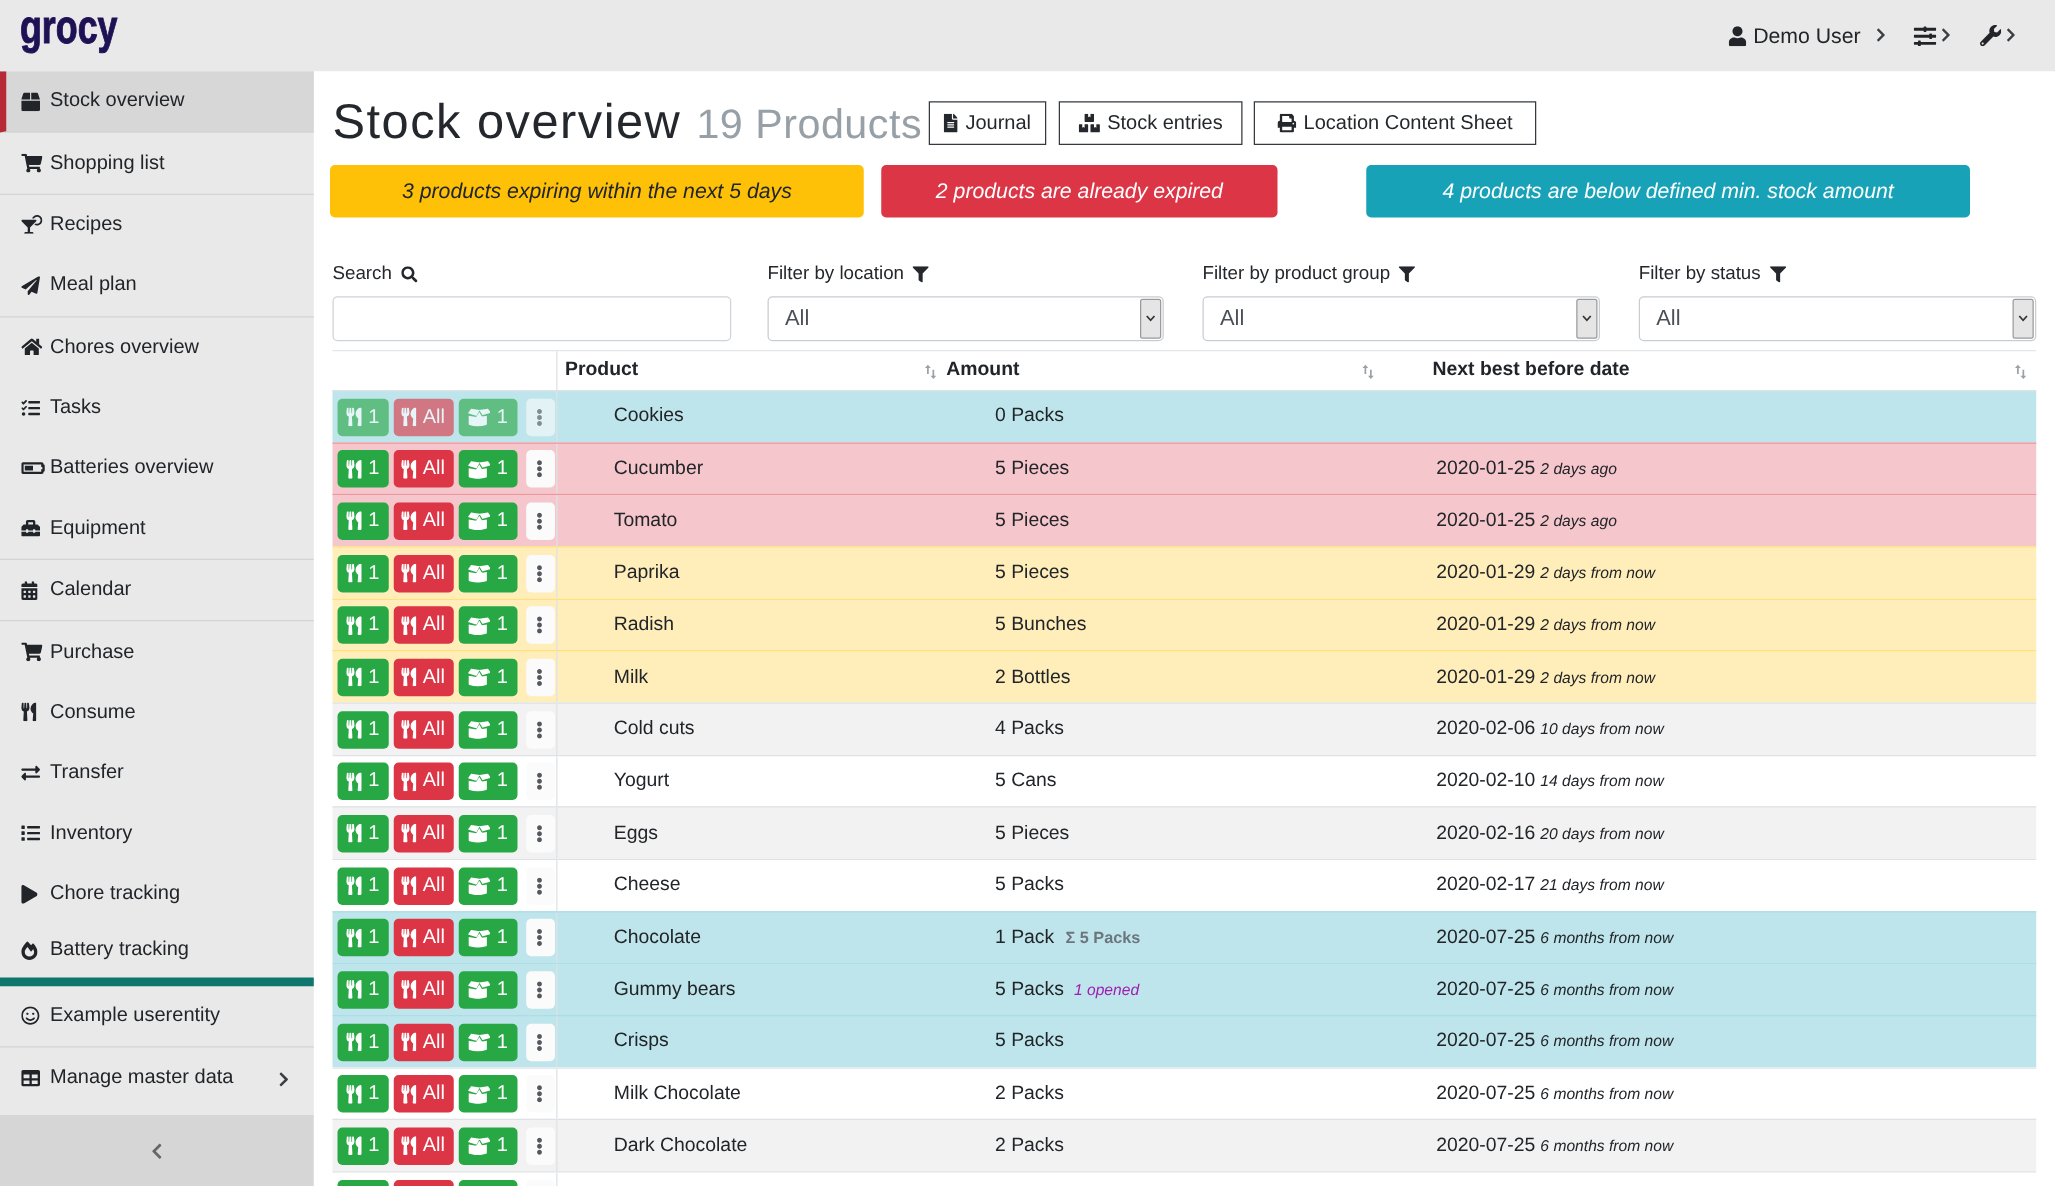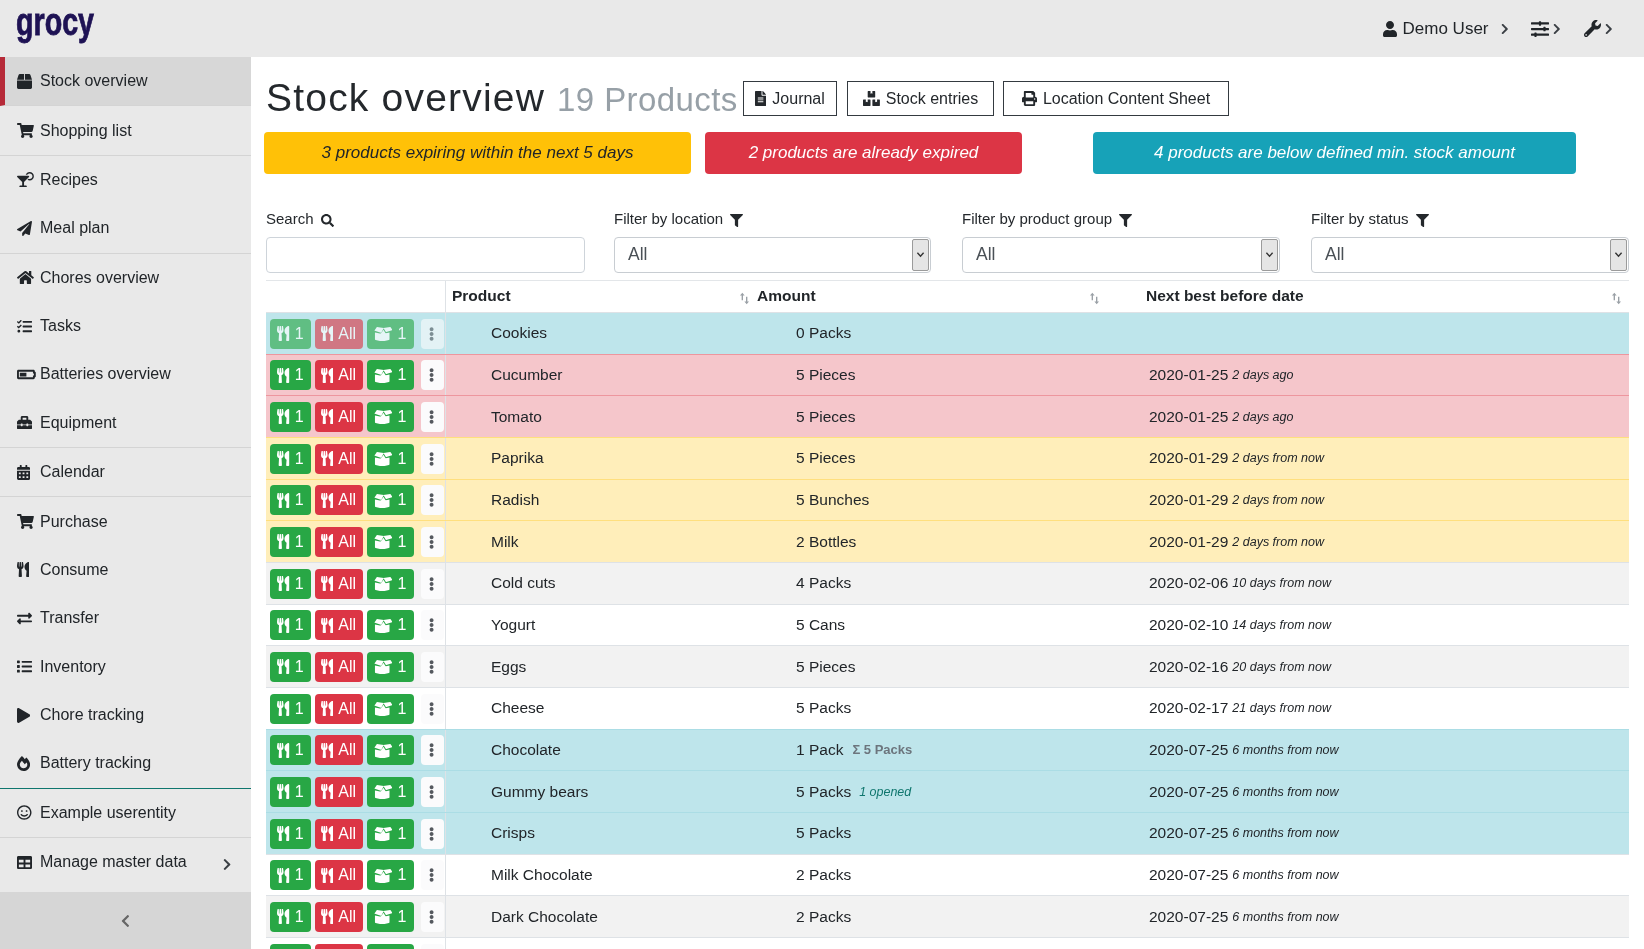--- a/index.html
+++ b/index.html
@@ -51,21 +51,21 @@
 #thead .hdiv { position:absolute; left:179px; top:0; height:32px; width:1px; background:#dee2e6; }
 .hcell { position:absolute; top:6px; }
 .hsort { position:absolute; top:8px; color:#9aa0a6; }
 .row { position:absolute; left:0; width:1363px; overflow:hidden; }
 .cdiv { position:absolute; left:179px; top:0; bottom:0; width:1px; background:#dee2e6; }
 .cell { position:absolute; top:0; height:100%; display:flex; align-items:center; font-size:15.5px;margin-left:39px; }
 .cname { left:186px; }
 .camt { left:491px; }
 .cdate { left:844px; }
 .sum { color:#6c757d; font-size:13px; margin-left:9px; font-weight:bold; }
-.opened { color:#0f766e; font-size:12.5px; font-style:italic; margin-left:8px; }
+.opened { color:#a21caf; font-size:12.5px; font-style:italic; margin-left:8px; }
 .dt { font-size:15.5px; }
 .ago { font-size:12.5px; font-style:italic; margin-left:4px; }
 .btns { position:absolute; left:4px; top:5.5px; height:30px; display:flex; }
 .b { height:30px; border-radius:4px; display:flex; align-items:center; justify-content:center; color:#fff; font-size:16px; }
 .b .bt { margin-left:5px; }
 .bgr { background:#28a745; width:41px; margin-right:3.5px; }
 .br { background:#dc3545; width:48px; margin-right:4px; }
 .b3 { width:47px; }
 .bw { background:#fbfbfc; width:23px; margin-left:3.5px; color:#55595f; }
 </style></head>
@@ -830,21 +830,21 @@
       <span class="slab">Inventory</span>
     </div>
 <div class="sitem">
       <span class="sic">
         <svg class="ic" width="13.1" height="15" viewBox="0 0 448 512" style="">
           <path fill="currentColor" d="M424.4 214.7L72.4 6.6C43.8-10.3 0 6.1 0 47.9V464c0 37.5 40.7 60.1 72.4 41.3l352-208c31.4-18.5 31.5-64.1 0-82.6z"></path>
         </svg>
       </span>
       <span class="slab">Chore tracking</span>
     </div>
-<div class="sitem" style="height:49.375px;border-bottom:1px solid #0f766e">
+<div class="sitem" style="height:49.375px;border-bottom:7px solid #0f766e">
       <span class="sic">
         <svg class="ic" width="13.1" height="15" viewBox="0 0 448 512" style="">
           <path fill="currentColor" d="M323.56 51.2c-20.8 19.3-39.58 39.59-56.22 59.97C240.08 73.62 206.28 35.53 168 0 69.74 91.17 0 209.96 0 281.6 0 408.85 100.29 512 224 512s224-103.15 224-230.4c0-53.27-51.98-163.14-124.44-230.4zm-19.47 340.54C282.43 407.01 255.72 416 226.86 416 154.71 416 96 368.26 96 290.75c0-38.61 24.31-72.63 72.79-130.75 6.93 7.98 98.83 125.34 98.83 125.34l58.63-66.88c4.14 6.85 7.91 13.55 11.27 19.97 27.35 52.19 15.81 118.97-33.43 153.31z"></path>
         </svg>
       </span>
       <span class="slab">Battery tracking</span>
     </div>
 <div class="sitem" style="height:49.375px;border-bottom:1px solid #d4d4d4">
       <span class="sic">
         <svg class="ic" width="14.5" height="15" viewBox="0 0 496 512" style="">

